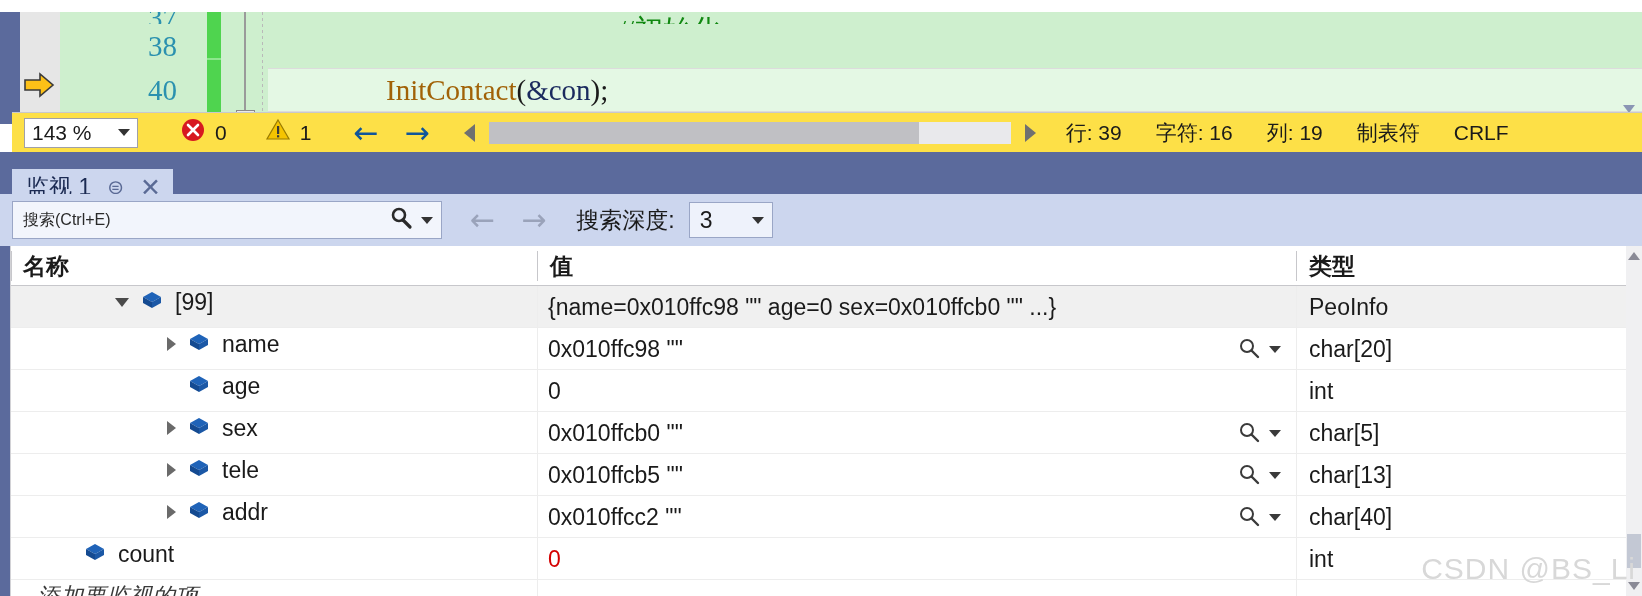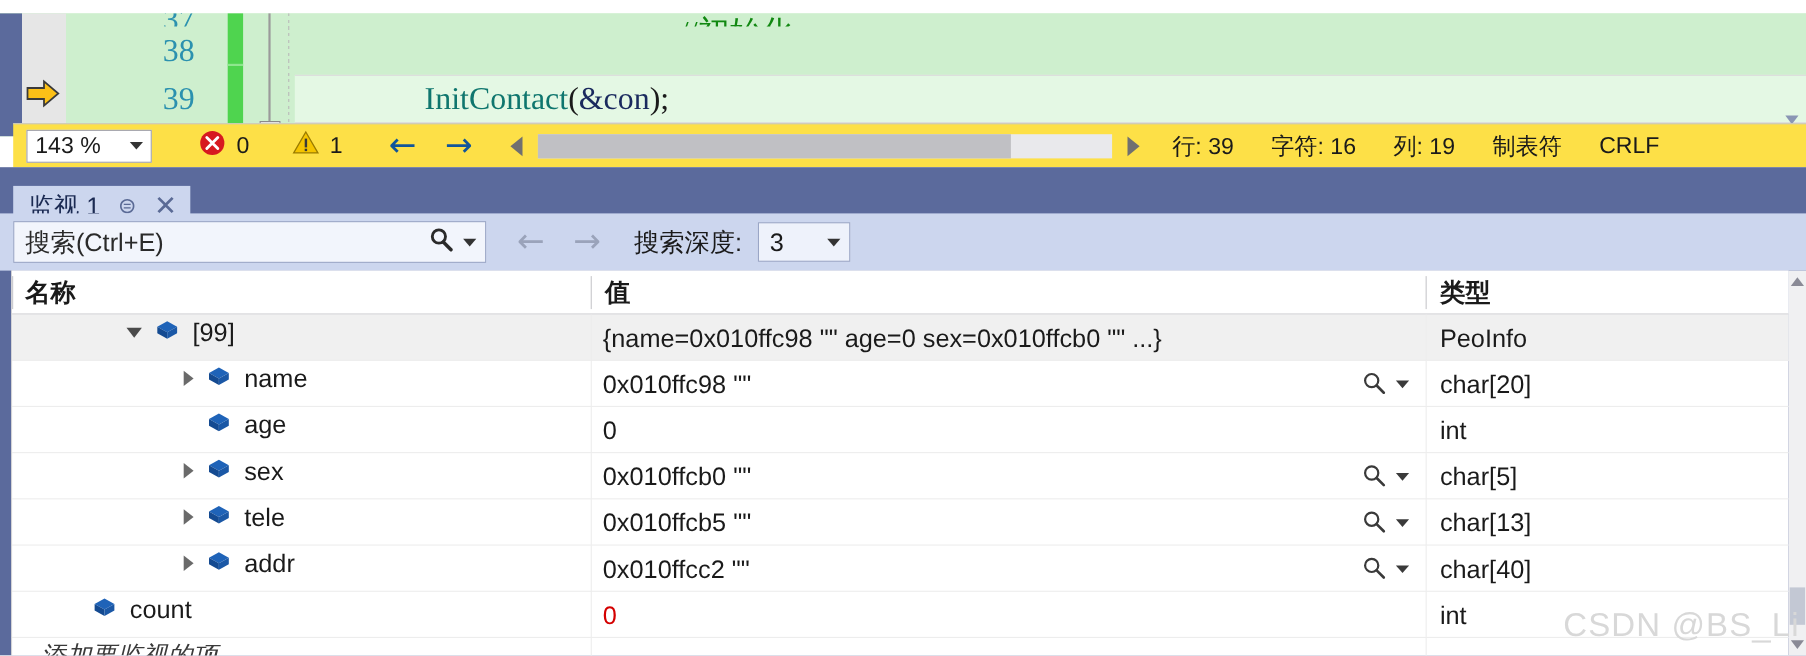--- a/index.html
+++ b/index.html
@@ -59,21 +59,21 @@
     font-family: "Liberation Serif", "DejaVu Serif", serif;
     font-size: 29px;
   }
   .code-line { height: 44px; line-height: 44px; white-space: pre; padding-left: 58px; }
   .code-line.partial { height: 12px; line-height: 12px; overflow: hidden; padding-left: 290px; }
   .code-line.current {
     background: #e4f8e4; border-top:1px solid #dcdcdc; border-bottom:1px solid #dcdcdc;
     margin-left: -2px; padding-left: 60px;
   }
   .code-line.bottom { height: 12px; line-height: 12px; overflow:hidden;}
-  .tok-fn   { color: #0f766e; }
+  .tok-fn   { color: #a16207; }
   .tok-kw   { color: #1c25d8; }
   .tok-id   { color: #1a2a5e; }
   .tok-pn   { color: #1a1a1a; }
   .tok-amp  { color: #1a2a5e; }
   .tok-cmt  { color: #118811; }
   .tok-purple { color:#a000a0; }
   .elapsed {
     color: #9a9a9a; font-family: "Liberation Sans", "DejaVu Sans", sans-serif;
     font-size: 24px;
   }
@@ -125,21 +125,21 @@
 
   .toolbar2 {
     position:absolute; left:0; top:42px; width:1642px; height:52px;
     background:#ccd6ee; display:flex; align-items:center;
   }
   .search-box {
     margin-left:12px; width:430px; height:38px; background:#f2f5fc;
     border:1px solid #9aa6c6; display:flex; align-items:center; padding:0 8px 0 10px;
     justify-content:space-between;
   }
-  .search-ph { font-size:23px; color:#2a2a2a; }
+  .search-ph { font-size:16px; color:#2a2a2a; }
   .search-icons { display:flex; align-items:center; gap:7px; }
   .nav2 { display:flex; align-items:center; margin-left:28px; gap:26px; }
   .nav2-arrow { font-size:30px; color:#9aa3ba; line-height:1; font-family:"DejaVu Sans",sans-serif;}
   .depth-label { margin-left:30px; font-size:23px; color:#1a1a1a;}
   .depth-combo {
     margin-left:14px; width:84px; height:36px; background:#eef2fb;
     border:1px solid #9aa6c6; display:flex; align-items:center;
     justify-content:space-between; padding:0 8px 0 10px; font-size:23px; color:#1a1a1a;
   }
 
@@ -200,21 +200,20 @@
 
     <div class="exec-arrow">
       <svg width="32" height="26" viewBox="0 0 32 26">
         <polygon points="2,8 17,8 17,2 30,13 17,24 17,18 2,18" fill="#fcc017" stroke="#3a3a3a" stroke-width="1.6"></polygon>
       </svg>
     </div>
 
     <div class="linenums">
       <div class="ln-partial-top">37</div>
       <div>38</div>
-      <div>39</div>
       <div>40</div>
     </div>
 
     <div class="changebar"></div>
     <div class="changebar-seam"></div>
 
     <div class="fold-col">
       <div class="fold-line"></div>
       <div class="fold-box"></div>
     </div>

